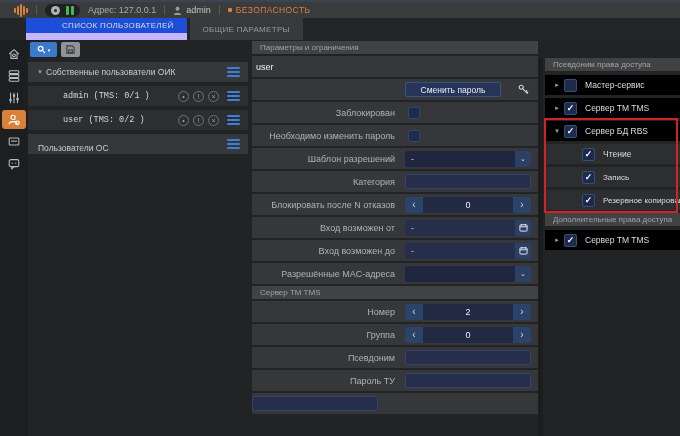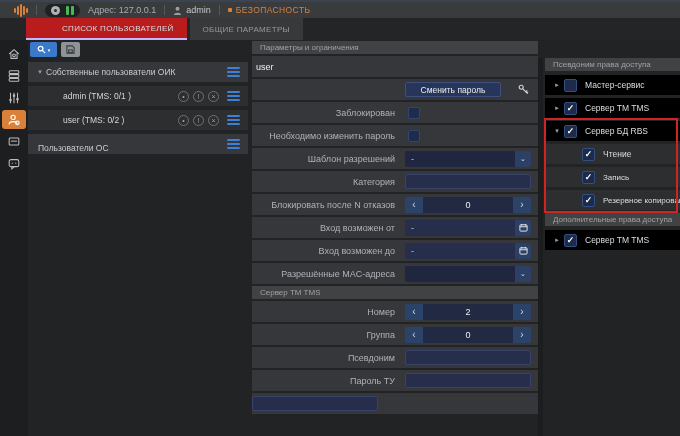--- a/index.html
+++ b/index.html
@@ -24,37 +24,37 @@
   .rec::after { content:""; position:absolute; left:3px; top:3px; width:3px; height:3px; border-radius:50%; background:#2a2b2c; }
   .pause { display:flex; gap:2px; }
   .pause i { display:block; width:3px; height:9px; background:#46b956; border-radius:1px; }
   .tb-text { color:#a9acb0; font-size:9px; }
   .tb-user { display:flex; align-items:center; gap:4px; color:#c3c6ca; }
   .sec { display:flex; align-items:center; gap:4px; color:#d9813b; font-size:8.5px; letter-spacing:.4px; }
   .sec-dot { width:4px; height:4px; background:#d9813b; border-radius:1px; }
   
   .tabbar { position:absolute; left:0; top:18px; width:680px; height:22px; background:#242527; display:flex; align-items:stretch; padding-left:26px; }
   .tab { display:flex; align-items:center; padding:0 13px; font-size:8px; letter-spacing:.3px; background:#38393b; color:#97999c; margin-right:3px; cursor:pointer; }
-  .tab.active { background:#b91c1c; color:#dadcde; border-bottom:2px solid #c4b5fd;padding-left:36px; }
+  .tab.active { background:#1d4ed8; color:#dadcde; border-bottom:7px solid #c4b5fd;padding-left:36px; }
   
   .rail { position:absolute; left:0; top:40px; width:28px; height:396px; background:#1d1e20; display:flex; flex-direction:column; align-items:center; padding-top:4px; gap:3px; }
   .rail-btn { width:24px; height:19px; display:flex; align-items:center; justify-content:center; color:#b9bcc0; border-radius:3px; }
   .rail-btn.active { background:#d9813b; color:#fff; }
   .rail svg { display:block; }
   
   .tree { position:absolute; left:28px; top:40px; width:220px; height:396px; }
   .tree-toolbar { height:16px; margin:2px 0 4px 2px; display:flex; gap:4px; }
   .btn-search { width:27px; height:15px; background:#3b79cb; border-radius:2px; display:flex; align-items:center; justify-content:center; gap:2px; color:#fff; }
   .btn-save { width:19px; height:15px; background:#8f9398; border-radius:2px; display:flex; align-items:center; justify-content:center; color:#3a3c3e; }
   .trow { height:20px; margin-bottom:4px; display:flex; align-items:center; font-size:8.5px; }
   .trow.group { background:#35373a; color:#c9ccd0; }
   .trow.child { background:#2c2e30; color:#d4d7da; }
   .tcaret { width:12px; text-align:center; color:#9a9da0; font-size:7px; margin-left:6px; }
   .tlabel { flex:1; }
-  .tlabel.ind { margin-left:35px; }
+  .tlabel.ind { margin-left:35px;font-family:Liberation Mono, monospace; }
   .tlabel.ind2 { margin-left:10px;margin-top:8px; }
   .circles { display:flex; gap:4px; margin-right:8px; }
   .circ { width:11px; height:11px; border:1px solid #6e7control175; border:1px solid #707376; border-radius:50%; color:#9da0a4; font-size:7px; line-height:9px; text-align:center; }
   .burger { width:13px; display:flex; flex-direction:column; gap:2px; margin-right:8px; }
   .burger i { display:block; height:2px; background:#3e7fd8; border-radius:1px; }
   
   .mid { position:absolute; left:252px; top:41px; width:286px; height:378px; }
   .sect { height:13px; line-height:13px; background:#414244; color:#9fa2a6; font-size:8px; padding-left:8px; margin-bottom:2px; }
   .row { height:21px; margin-bottom:2px; background:#36373a; display:flex; align-items:center; }
   .row .lbl { flex:1; text-align:right; padding-right:10px; color:#aeb2b8; font-size:9px; }

